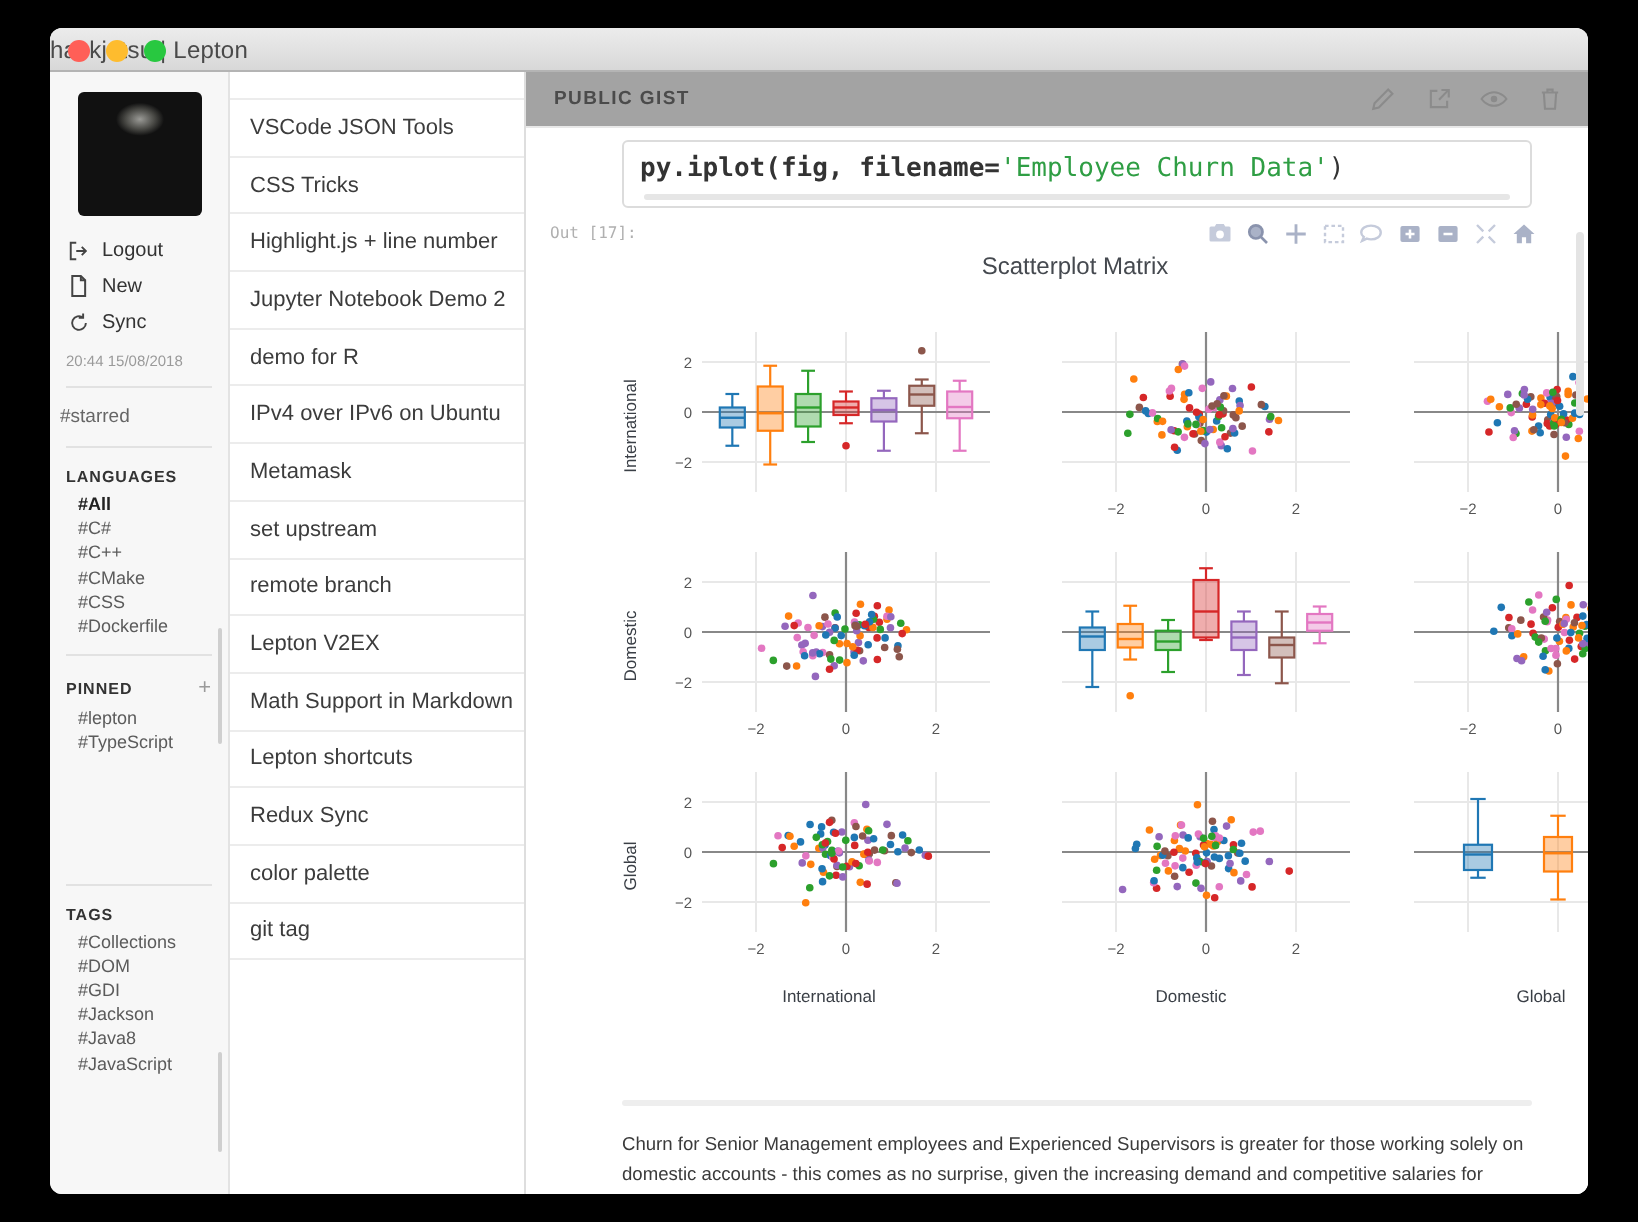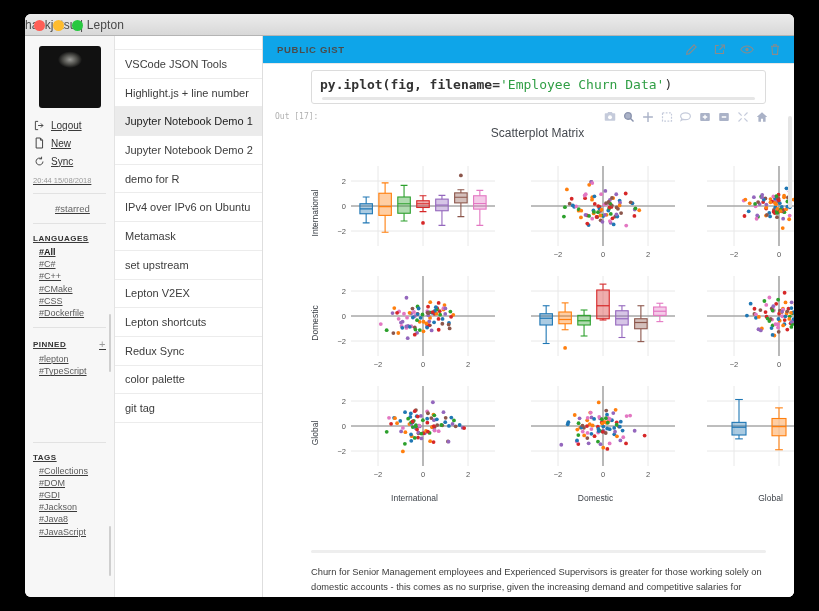--- a/index.html
+++ b/index.html
@@ -42,21 +42,21 @@
   
   .body { flex: 1 1 auto; display: flex; min-height: 0; }
 
   
   .sidebar {
     width: 90px; flex: 0 0 90px;
     background: #f7f7f7;
     border-right: 1px solid #e3e3e3;
     padding: 8px 0 0 0;
     font-size: 9px; color: #3b3b3b;
-    overflow: hidden; position: relative; text-decoration: underline;
+    overflow: hidden; position: relative;
   }
   .avatar {
     width: 62px; height: 62px; margin: 2px auto 8px auto;
     background: #111; border-radius: 3px;
     background-image:
       radial-gradient(ellipse 16px 11px at 50% 22%, #9a9a96 0%, #4a4a46 45%, #111 75%),
       radial-gradient(ellipse 10px 14px at 30% 58%, #cfcfca 0%, #6a6a64 40%, #0d0d0d 72%),
       radial-gradient(ellipse 10px 14px at 70% 58%, #cfcfca 0%, #6a6a64 40%, #0d0d0d 72%),
       radial-gradient(ellipse 26px 22px at 50% 72%, #2b2b29 0%, #070707 70%),
       linear-gradient(#050505, #101010);
@@ -64,21 +64,21 @@
   .s-row {
     display: flex; align-items: center; gap: 6px;
     padding: 3px 0 3px 8px;
     font-size: 10px; color: #333;
     cursor: default;
   }
   .s-row .ic { width: 12px; height: 12px; display:inline-flex; align-items:center; justify-content:center; }
   .s-row .ic svg { display:block; }
   .s-date { padding: 6px 0 6px 8px; font-size: 7.5px; color: #9a9a9a; }
   .s-divider { height: 1px; background: #e2e2e2; margin: 2px 8px; }
-  .s-starred { padding: 7px 0 7px 30px; font-size: 9.5px; color: #666; }
+  .s-starred { padding: 7px 0 7px 5px; font-size: 9.5px; color: #666; }
   .s-head {
     padding: 8px 8px 3px 8px; font-size: 8px; font-weight: bold;
     color: #333; letter-spacing: .5px;
     display: flex; justify-content: space-between; align-items: center;
   }
   .s-head .plus { font-size: 11px; color: #9a9a9a; font-weight: normal; }
   .s-item { padding: 0 0 0 14px; font-size: 9px; line-height: 12.2px; color: #5b5b5b; }
   .s-item.bold { font-weight: bold; color: #222; }
   .s-scroll {
     position: absolute; width: 2px; border-radius: 1px; background: #cfcfcf; right: 3px;
@@ -104,21 +104,21 @@
   .gi.clip { height: 14px; border-bottom: 1px solid #ececec; }
   .gi.active { background: #ebebeb; color: #222; }
 
   
   .content { flex: 1 1 auto; background: #fff; position: relative; overflow: hidden; display:flex; flex-direction:column;}
   .c-header {
     height: 28px; flex: 0 0 28px;
     display: flex; align-items: center; justify-content: space-between;
     padding: 0 12px 0 14px;
     border-bottom: 1px solid #e8e8e8;
-    background: #0ea5e9;
+    background: #a3a3a3;
   }
   .c-header .label { font-size: 9.5px; font-weight: bold; letter-spacing: .7px; color: #4b4b4b; }
   .c-actions { display: flex; gap: 14px; align-items: center; }
   .c-actions .act { width: 14px; height: 14px; color: #8b8b8b; display: inline-flex; align-items:center; justify-content:center; cursor: pointer;}
   .c-body { flex: 1 1 auto; position: relative; overflow: hidden; padding-top: 4px; }
 
   
   .codecell {
     margin: 2px 28px 0 48px;
     border: 1px solid #dcdcdc;
@@ -266,28 +266,30 @@
         <div class="s-item">#GDI</div>
         <div class="s-item">#Jackson</div>
         <div class="s-item">#Java8</div>
         <div class="s-item">#JavaScript</div>
         <div class="s-scroll" style="top:490px;height:50px;"></div>
       </div>
 
       <div class="gistlist">
         <div class="gi clip"></div>
         <div class="gi">VSCode JSON Tools</div>
+        <div class="gi">CSS Tricks</div>
         <div class="gi">Highlight.js + line number</div>
-        <div class="gi active">Jupyter Notebook Demo 1</div>
         <div class="gi">Jupyter Notebook Demo 2</div>
         <div class="gi">demo for R</div>
         <div class="gi">IPv4 over IPv6 on Ubuntu</div>
         <div class="gi">Metamask</div>
         <div class="gi">set upstream</div>
+        <div class="gi">remote branch</div>
         <div class="gi">Lepton V2EX</div>
+        <div class="gi">Math Support in Markdown</div>
         <div class="gi">Lepton shortcuts</div>
         <div class="gi">Redux Sync</div>
         <div class="gi">color palette</div>
         <div class="gi">git tag</div>
       </div>
 
       <div class="content">
         <div class="c-header">
           <span class="label">PUBLIC GIST</span>
           <span class="c-actions">

